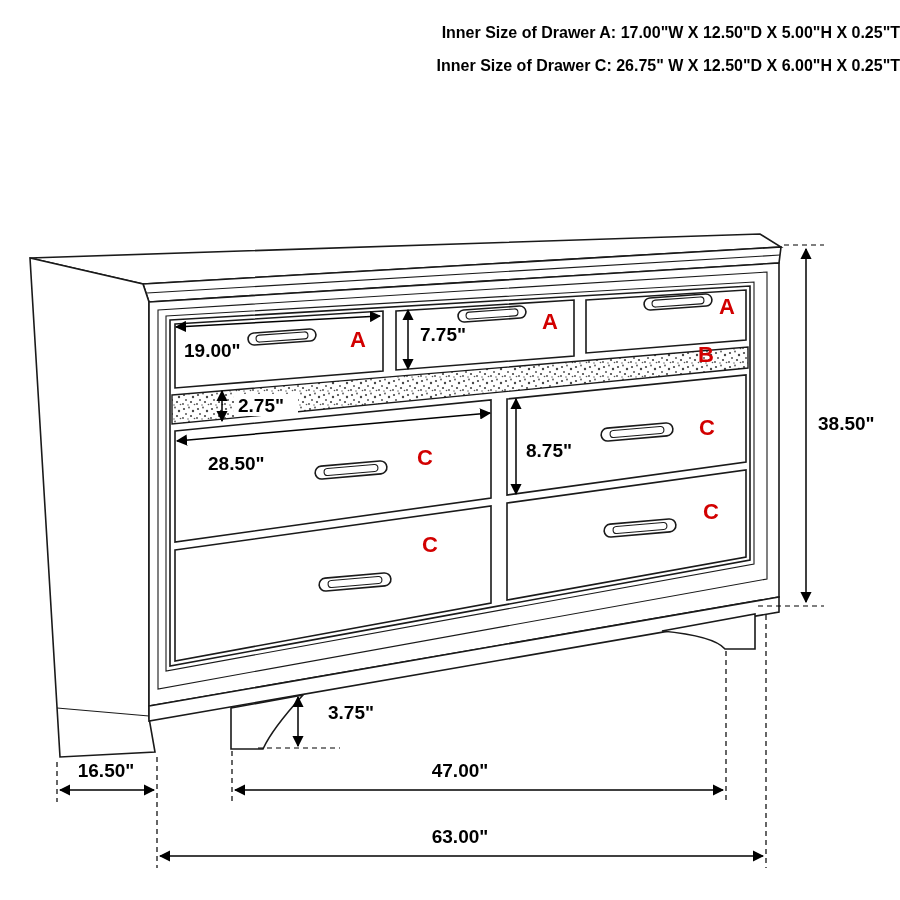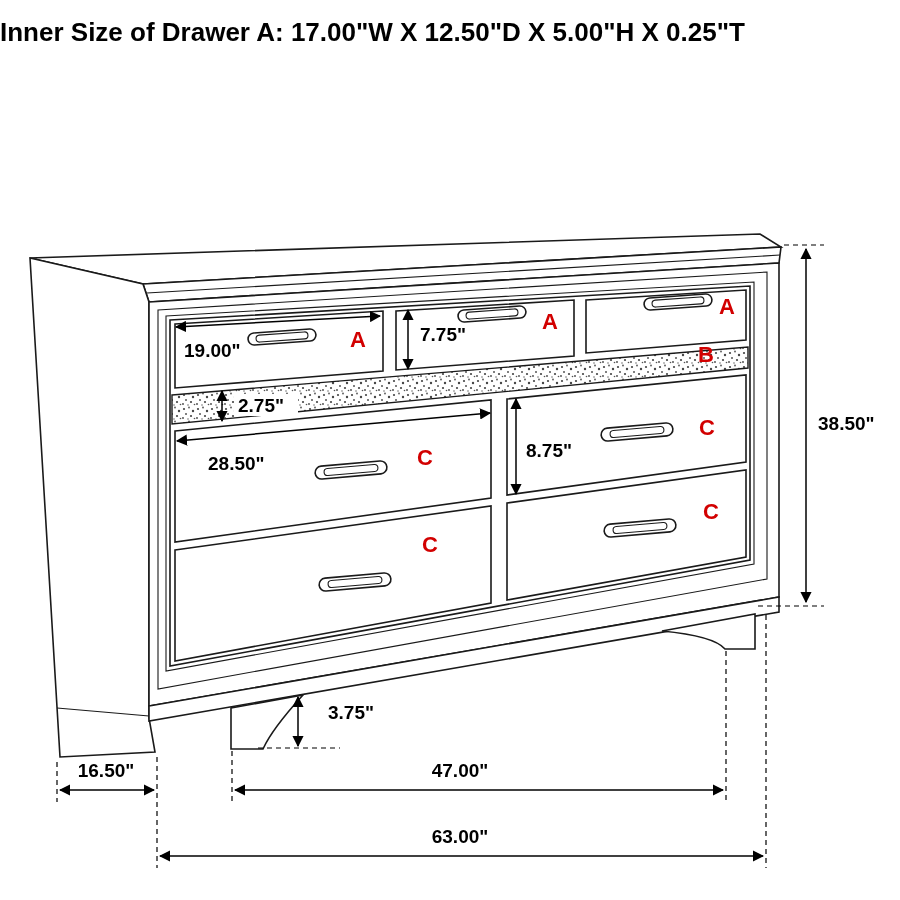--- a/index.html
+++ b/index.html
@@ -1,37 +1,38 @@
 <!DOCTYPE html>
 <html><head>
 <meta charset="utf-8">
 <style>
   html,body{margin:0;padding:0;background:#ffffff;}
   .page{position:relative;width:900px;height:900px;background:#fff;overflow:hidden;
         font-family:"Liberation Sans",sans-serif;}
-  .header{position:absolute;top:16px;left:0;width:100%;text-align:left;
-          font-weight:700;font-size:26px;line-height:33px;color:#000;}
+  .header{position:absolute;top:16px;left:0;width:100%;text-align:right;
+          font-weight:700;font-size:16px;line-height:33px;color:#000;}
   svg{position:absolute;left:0;top:0;}
   .ln{fill:#ffffff;stroke:#1a1a1a;stroke-width:1.6;}
   .lnopen{fill:none;stroke:#1a1a1a;stroke-width:1.6;}
   .thin{fill:none;stroke:#1a1a1a;stroke-width:1.1;}
   .dim{stroke:#000000;stroke-width:1.5;fill:none;}
   .dash{stroke:#000000;stroke-width:1.2;fill:none;stroke-dasharray:5 4;}
   .dimtxt{font:700 19px "Liberation Sans",sans-serif;fill:#000000;}
   .labtxt{font:700 22px "Liberation Sans",sans-serif;fill:#d20000;text-anchor:middle;}
   .mid{text-anchor:middle;}
   .speck{stroke:#1a1a1a;stroke-width:1.4;}
 </style>
 </head>
 <body>
 
 <div class="page">
 
   <div class="header">
     <div>Inner Size of Drawer A: 17.00"W X 12.50"D X 5.00"H X 0.25"T</div>
+    <div>Inner Size of Drawer C: 26.75" W X 12.50"D X 6.00"H X 0.25"T</div>
   </div>
 
   <svg width="900" height="900" viewBox="0 0 900 900">
     <defs>
       <marker id="ah" viewBox="0 0 10 10" refX="9" refY="5" markerWidth="7.5" markerHeight="7.5" orient="auto-start-reverse">
         <path d="M0,0 L10,5 L0,10 z" fill="#000"></path>
       </marker>
       <pattern id="speck" width="14" height="14" patternUnits="userSpaceOnUse">
         <rect width="14" height="14" fill="#ffffff"></rect>
         <circle cx="2" cy="3" r="1.1" fill="#444"></circle>

